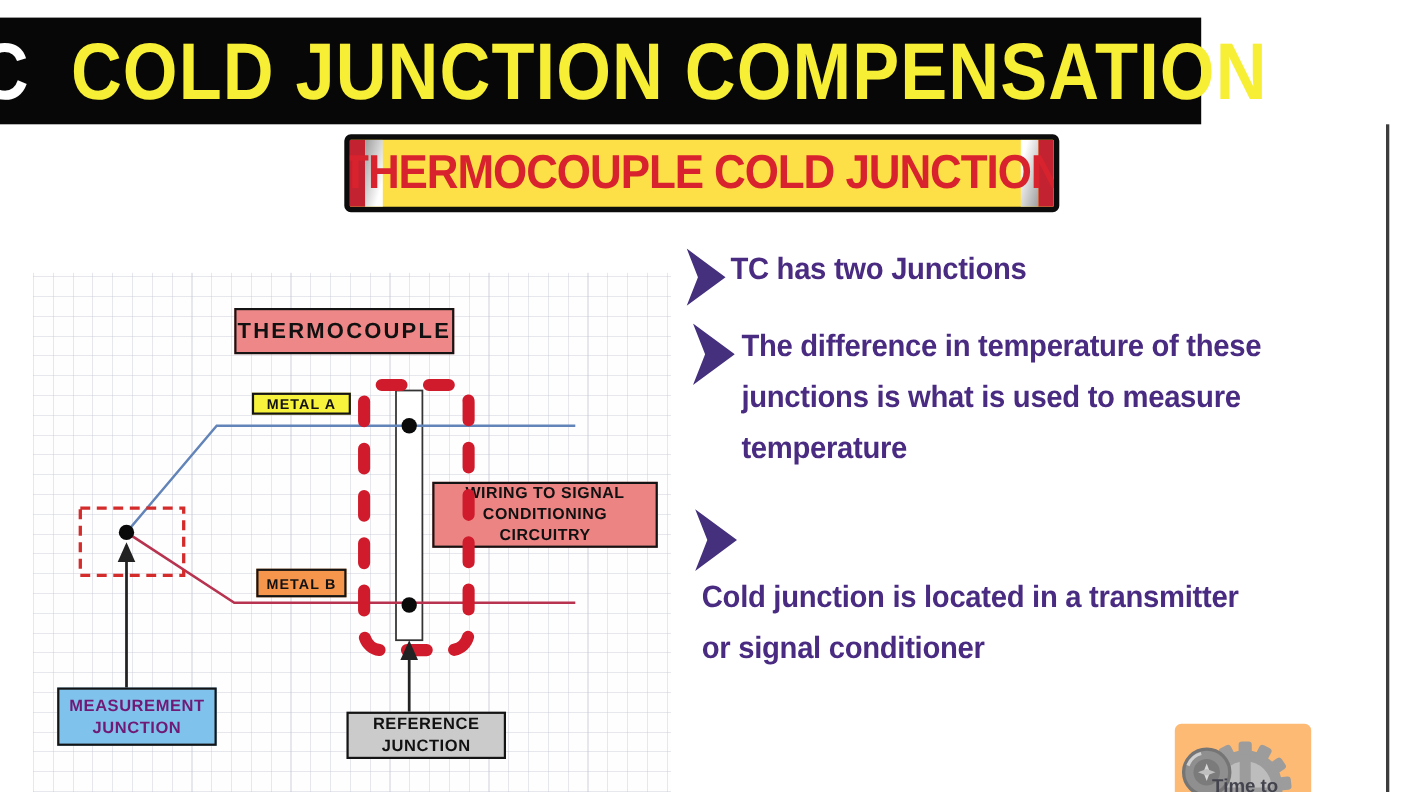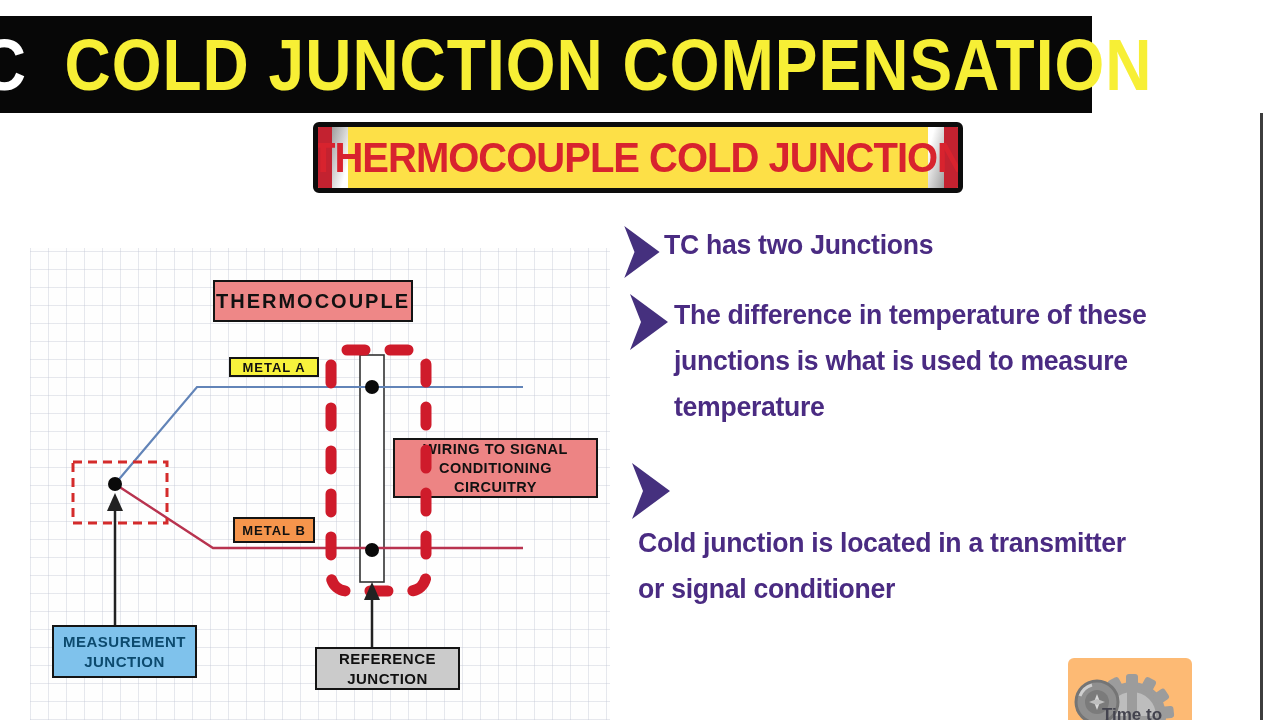--- a/index.html
+++ b/index.html
@@ -39,21 +39,21 @@
             font-weight:bold; text-align:center; }
   .lbl-thermocouple { left:183px; top:32px;  width:200px; height:42px; background:#ee8787;
                       font-size:20px; letter-spacing:2px; }
   .lbl-metal-a      { left:199px; top:109px; width:90px;  height:20px; background:#f7f23c;
                       font-size:13px; letter-spacing:1px; }
   .lbl-metal-b      { left:203px; top:269px; width:82px;  height:26px; background:#f6954c;
                       font-size:13px; letter-spacing:1px; }
   .lbl-wiring       { left:363px; top:190px; width:205px; height:60px; background:#ed8484;
                       font-size:14.5px; line-height:19px; letter-spacing:.5px; }
   .lbl-measurement  { left:22px;  top:377px; width:145px; height:53px; background:#7fc2ec;
-                      font-size:15px; line-height:20px; color:#0c4a6e; letter-spacing:.5px; }
+                      font-size:15px; line-height:20px; color:#701a75; letter-spacing:.5px; }
   .lbl-reference    { left:285px; top:399px; width:145px; height:43px; background:#cbcbcb;
                       font-size:15px; line-height:20px; letter-spacing:.5px; }
   .wires { position:absolute; left:0; top:0; width:580px; height:472px; pointer-events:none; }
 
   
   .bullet { position:absolute; display:flex; }
   .chev { flex:none; }
   .btext { color:#4a2b82; font-weight:bold; font-size:28px; line-height:46px;
            letter-spacing:-.3px; transform:scaleX(.95); transform-origin:left top;
            white-space:nowrap; }

